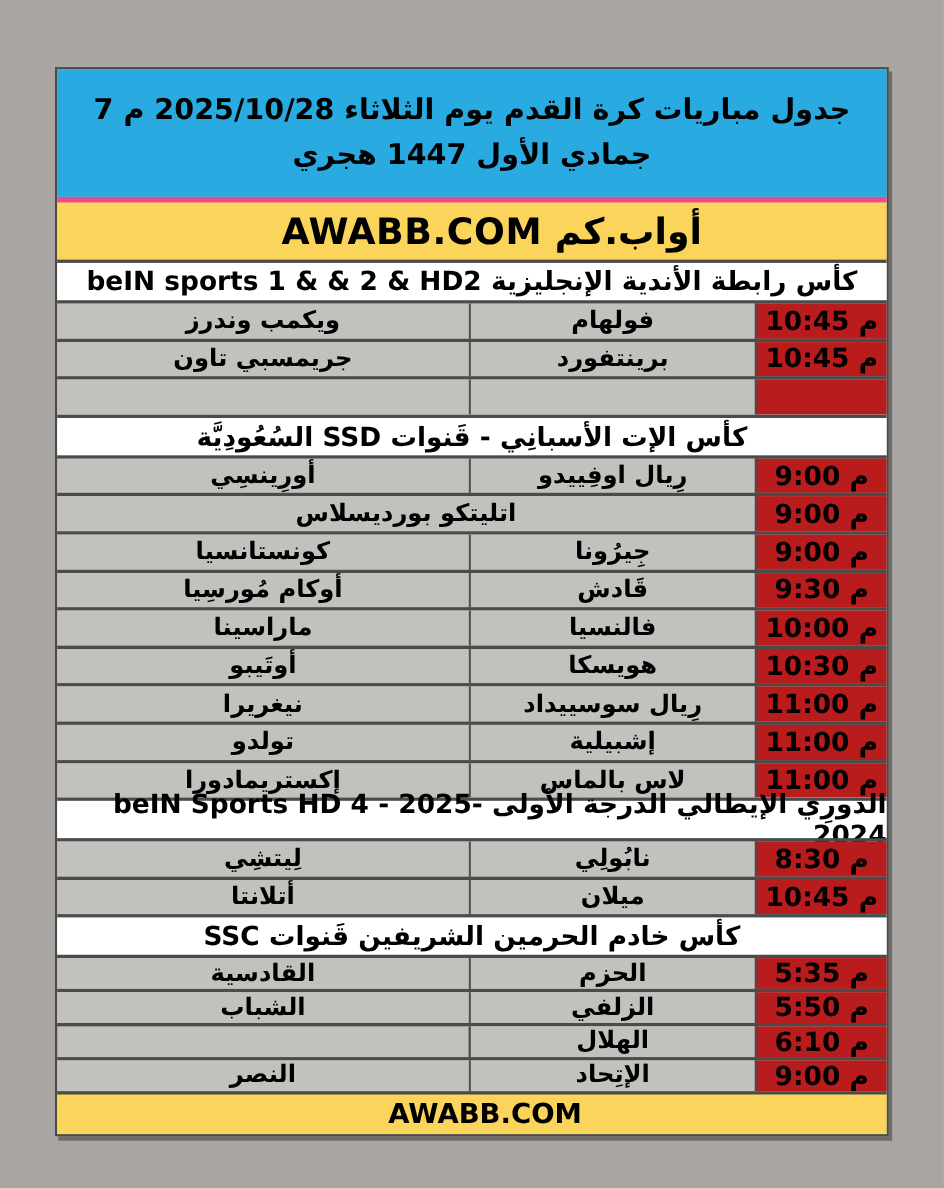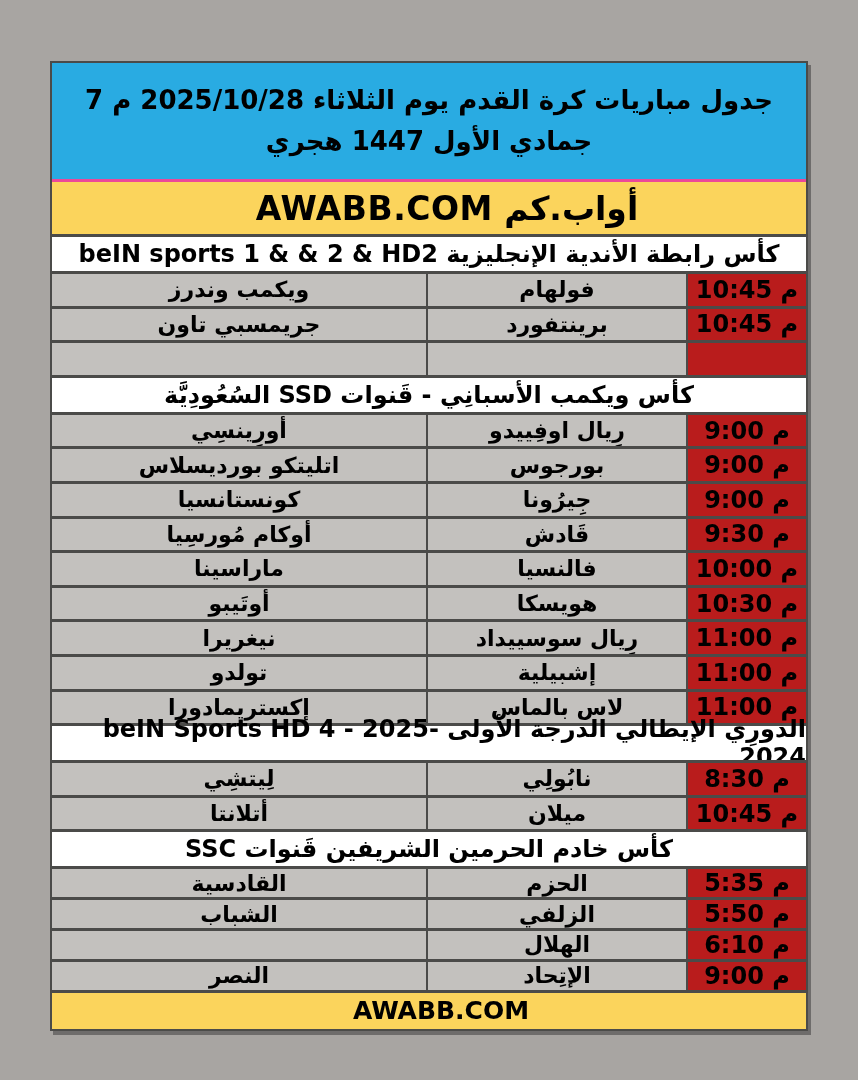--- a/index.html
+++ b/index.html
@@ -30,21 +30,21 @@
     display:flex;align-items:center;justify-content:center;
     text-align:center;
     font-size:26px;
     line-height:41px;
     padding:0 18px;
     box-sizing:border-box;
   }
   .t-banner{
     height:52px;
     background:#fbd45c;
-    border-top:3px solid #ec4899;
+    border-top:5px solid #ec4899;
     display:flex;align-items:center;justify-content:center;
     font-size:33px;
     letter-spacing:.5px;
     padding-left:36px;
   }
   .sec-header{
     height:37px;
     background:#ffffff;
     border-top:3px solid #4b4b49;
     display:flex;align-items:center;justify-content:center;
@@ -101,27 +101,26 @@
         <div class="cell team-cell team-home">فولهام</div>
         <div class="cell team-cell team-away">ويكمب وندرز</div>
       </div><div class="match-row">
         <div class="cell time-cell">م 10:45</div>
         <div class="cell team-cell team-home">برينتفورد</div>
         <div class="cell team-cell team-away">جريمسبي تاون</div>
       </div><div class="match-row">
         <div class="cell time-cell"></div>
         <div class="cell team-cell team-home"></div>
         <div class="cell team-cell team-away"></div>
-      </div><div class="sec-header">كأس ويكمب الأسبانِي - قَنوات SSD السُعُودِيَّة</div><div class="match-row">
+      </div><div class="sec-header">كأس الإت الأسبانِي - قَنوات SSD السُعُودِيَّة</div><div class="match-row">
         <div class="cell time-cell">م 9:00</div>
         <div class="cell team-cell team-home">رِيال اوفِييدو</div>
         <div class="cell team-cell team-away">أورِينسِي</div>
       </div><div class="match-row">
         <div class="cell time-cell">م 9:00</div>
-        <div class="cell team-cell team-home">بورجوس</div>
         <div class="cell team-cell team-away">اتليتكو بورديسلاس</div>
       </div><div class="match-row">
         <div class="cell time-cell">م 9:00</div>
         <div class="cell team-cell team-home">جِيرُونا</div>
         <div class="cell team-cell team-away">كونستانسيا</div>
       </div><div class="match-row">
         <div class="cell time-cell">م 9:30</div>
         <div class="cell team-cell team-home">قَادش</div>
         <div class="cell team-cell team-away">أوكام مُورسِيا</div>
       </div><div class="match-row">

